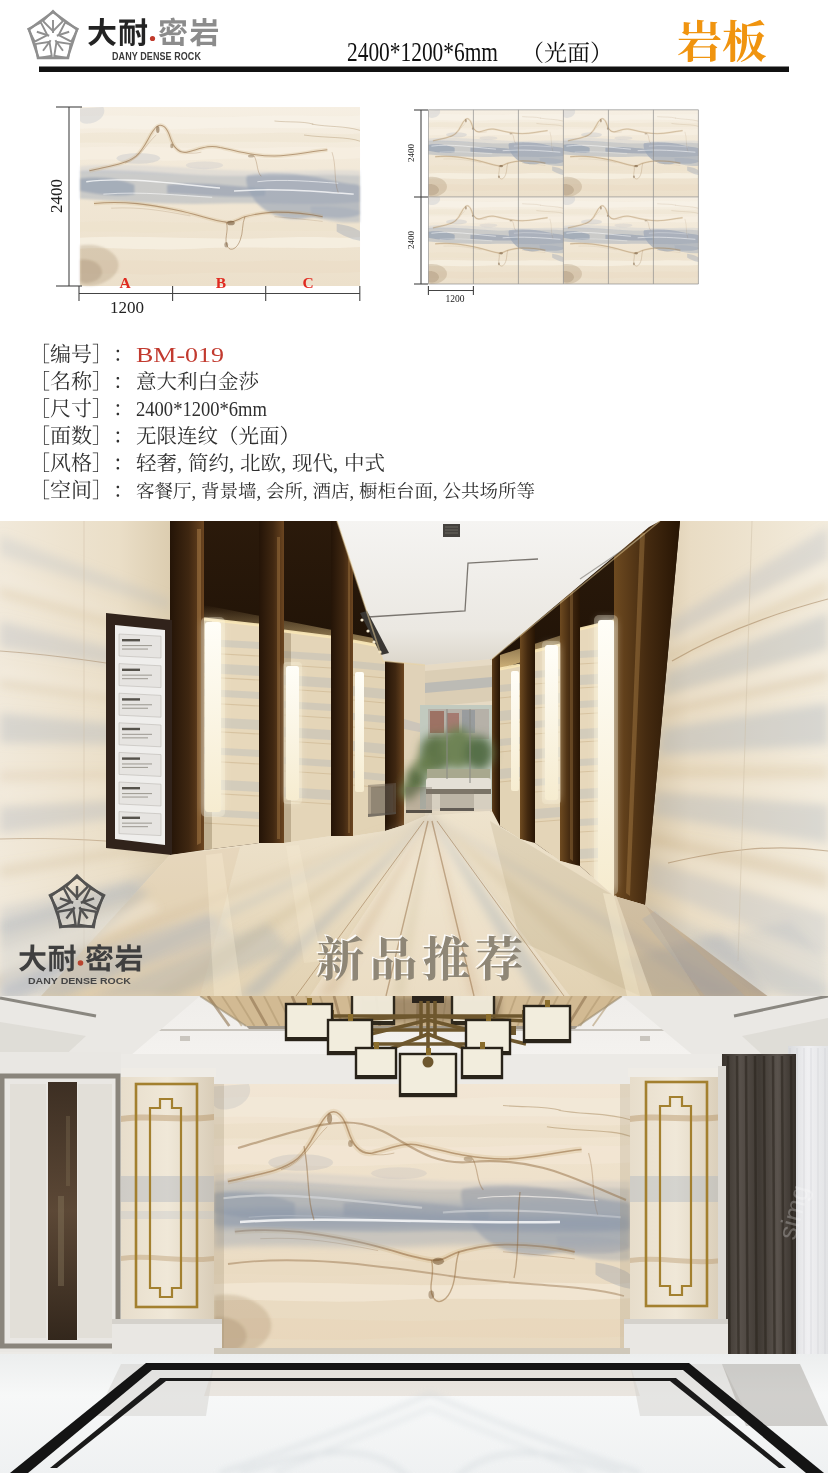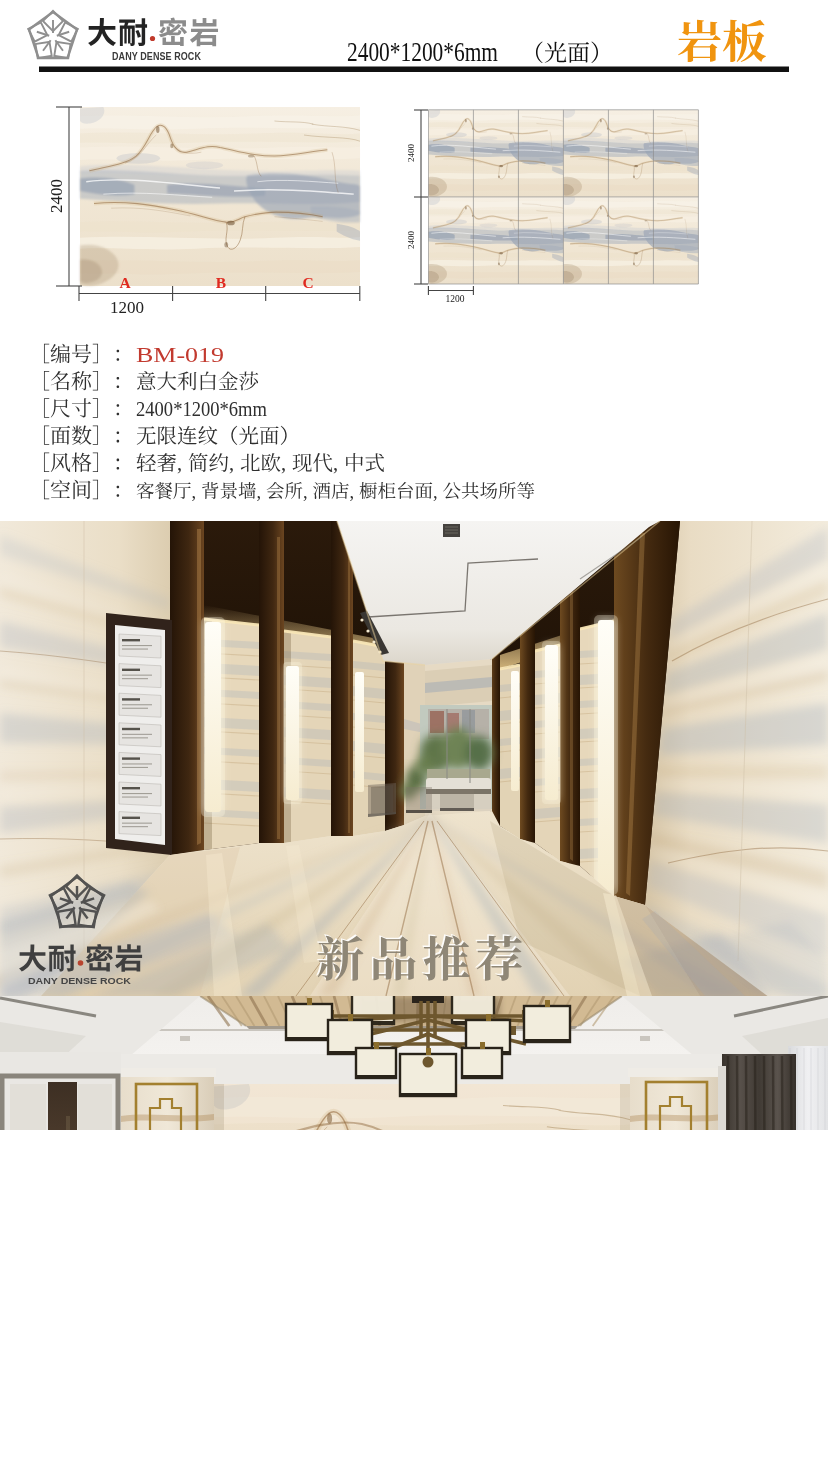--- a/index.html
+++ b/index.html
@@ -1,14 +1,14 @@
 <!DOCTYPE html>
 <html><head><meta charset="utf-8"><style>
 html,body{margin:0;padding:0;background:#ffffff}
-#page{position:relative;width:828px;height:1130px;overflow:hidden;background:#fff;font-family:"Liberation Sans",sans-serif}
+#page{position:relative;width:828px;height:1473px;overflow:hidden;background:#fff;font-family:"Liberation Sans",sans-serif}
 #page svg{display:block}
 </style></head><body>
 <div id="page">
 <svg width="0" height="0" style="position:absolute">
       <defs>
         <filter id="sb1" x="-15%" y="-15%" width="130%" height="130%">
           <feGaussianBlur stdDeviation="1.4"></feGaussianBlur>
         </filter>
         <linearGradient id="slabbg" x1="0" y1="0" x2="0" y2="1">
 <stop offset="0" stop-color="#f6efe3"></stop>

